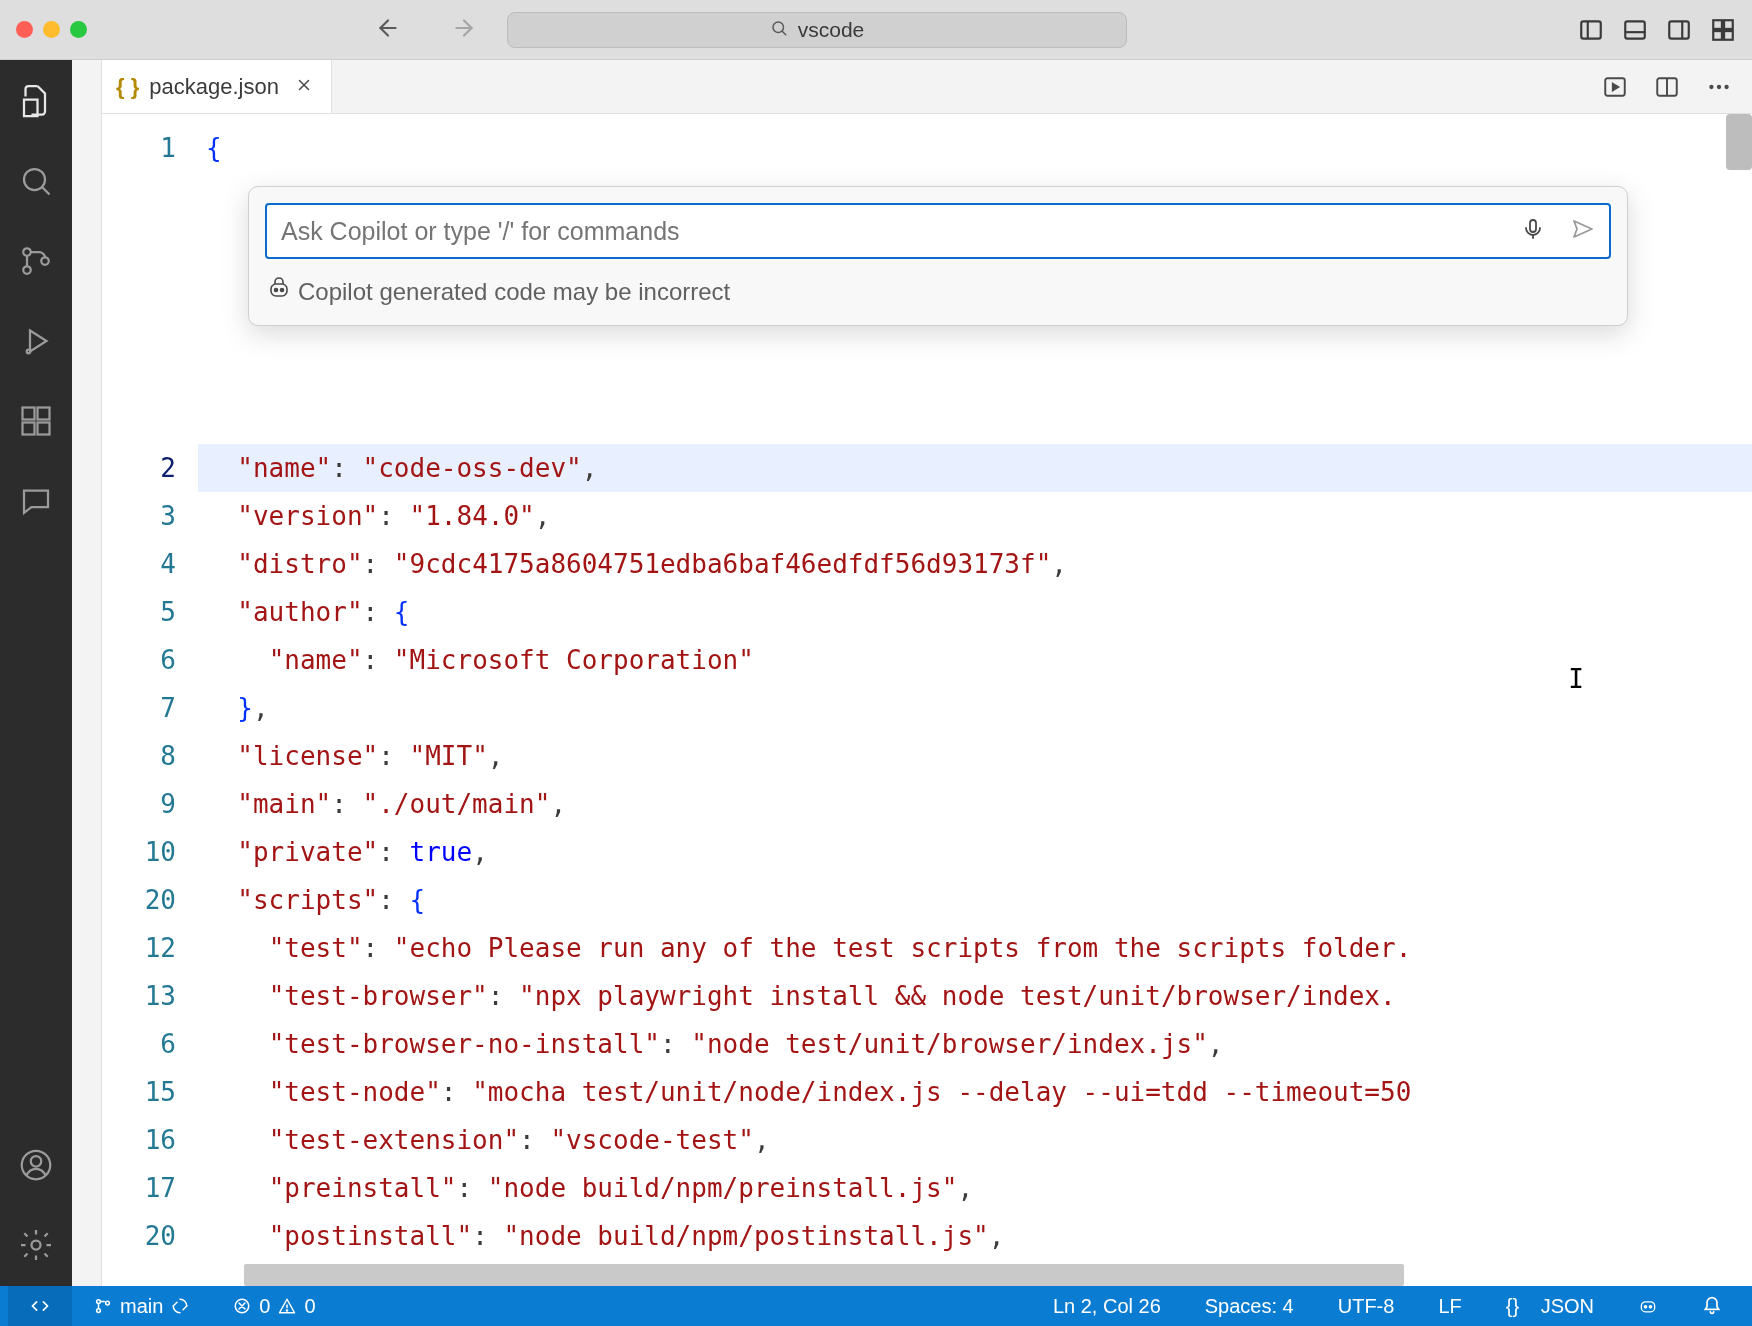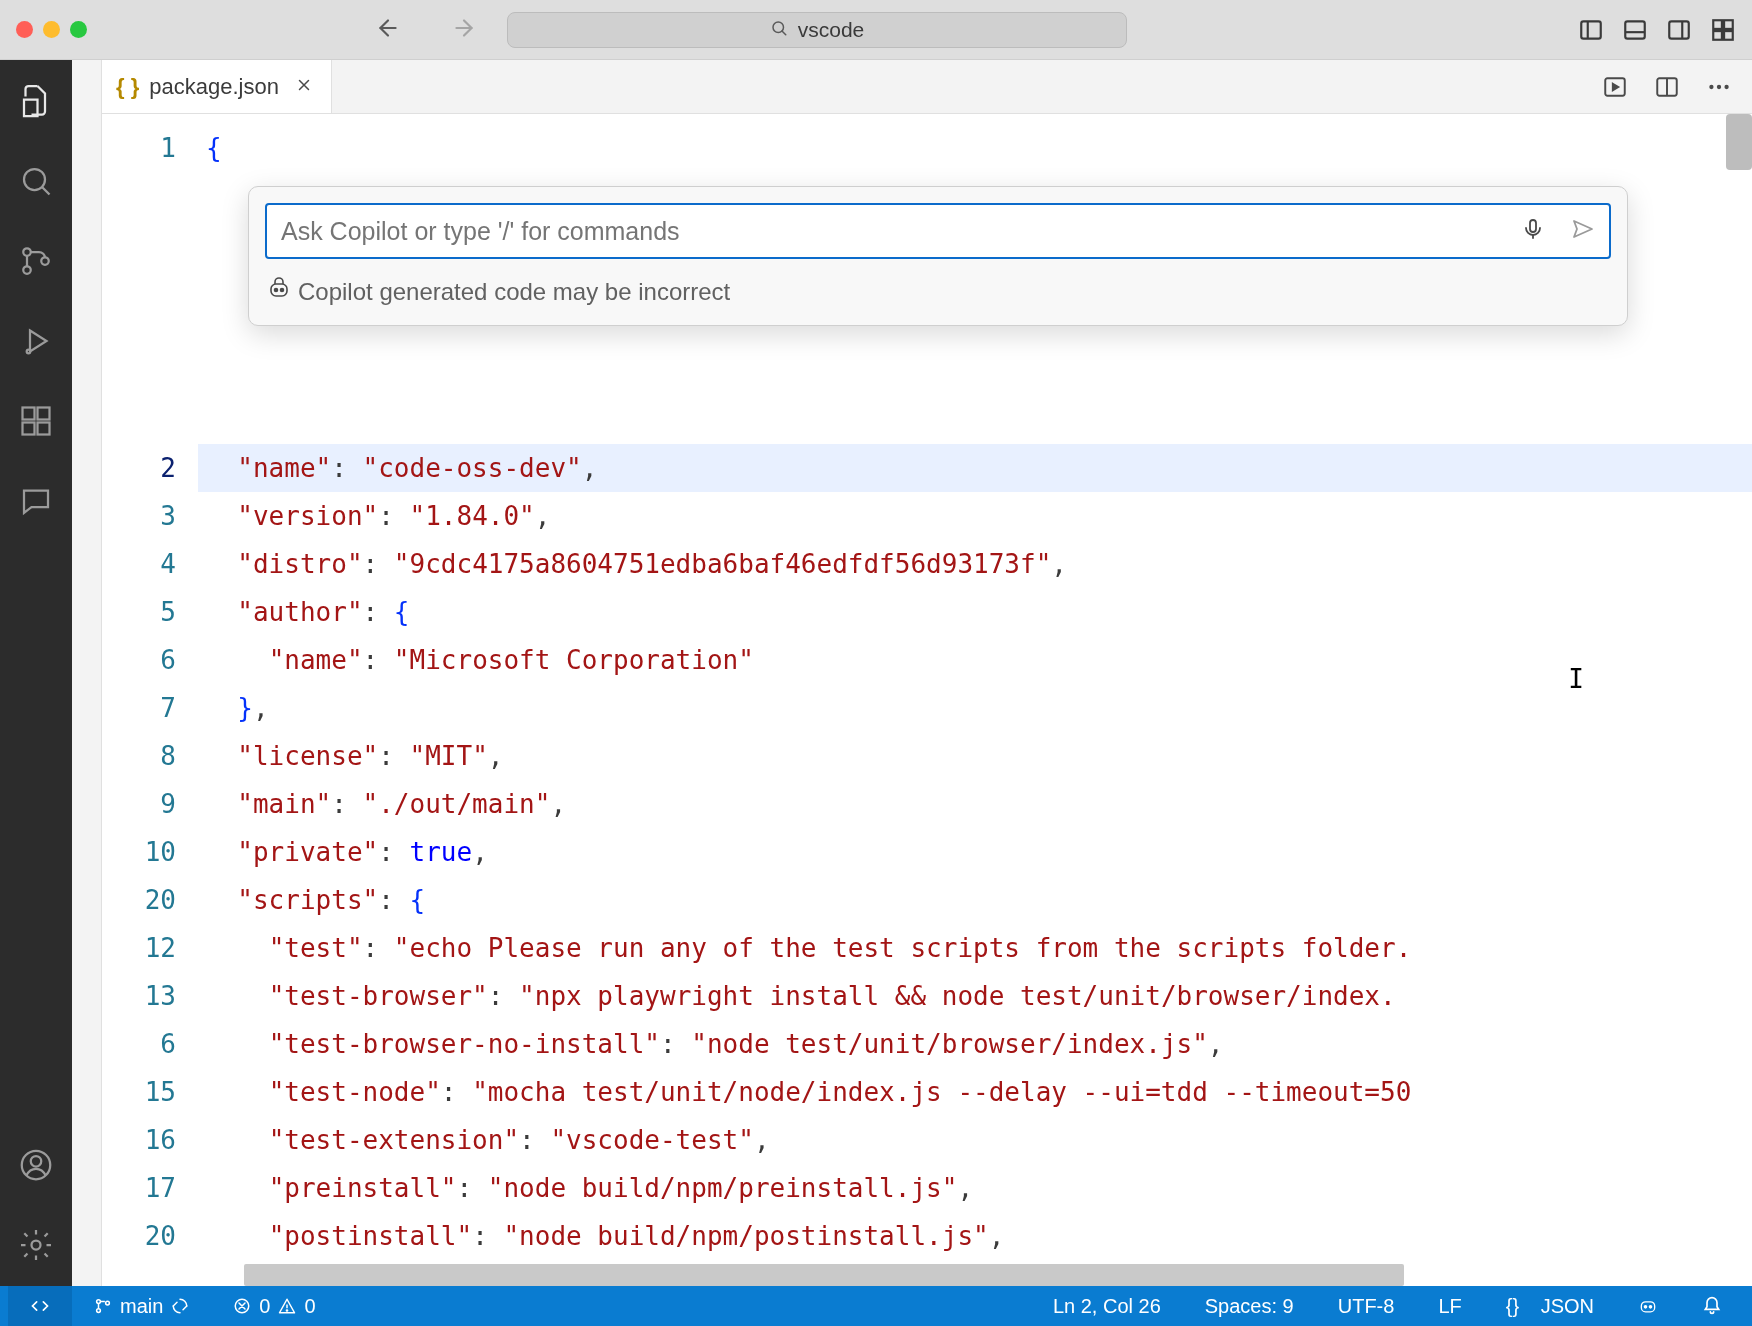--- a/index.html
+++ b/index.html
@@ -347,21 +347,21 @@
         <path d="M12 10v5"></path>
         <circle cx="12" cy="18" r="0.8" fill="#fff"></circle>
       </svg>
     <span>0</span>
   </div>
   <div class="sb-spacer"></div>
   <div class="sb-item">
       <span>Ln 2, Col 26</span>
     </div>
   <div class="sb-item">
-      <span>Spaces: 9</span>
+      <span>Spaces: 4</span>
     </div>
   <div class="sb-item">
       <span>UTF-8</span>
     </div>
   <div class="sb-item">
       <span>LF</span>
     </div>
   <div class="sb-item">
     <span>{}</span>&nbsp;
     <span>JSON</span></div>

